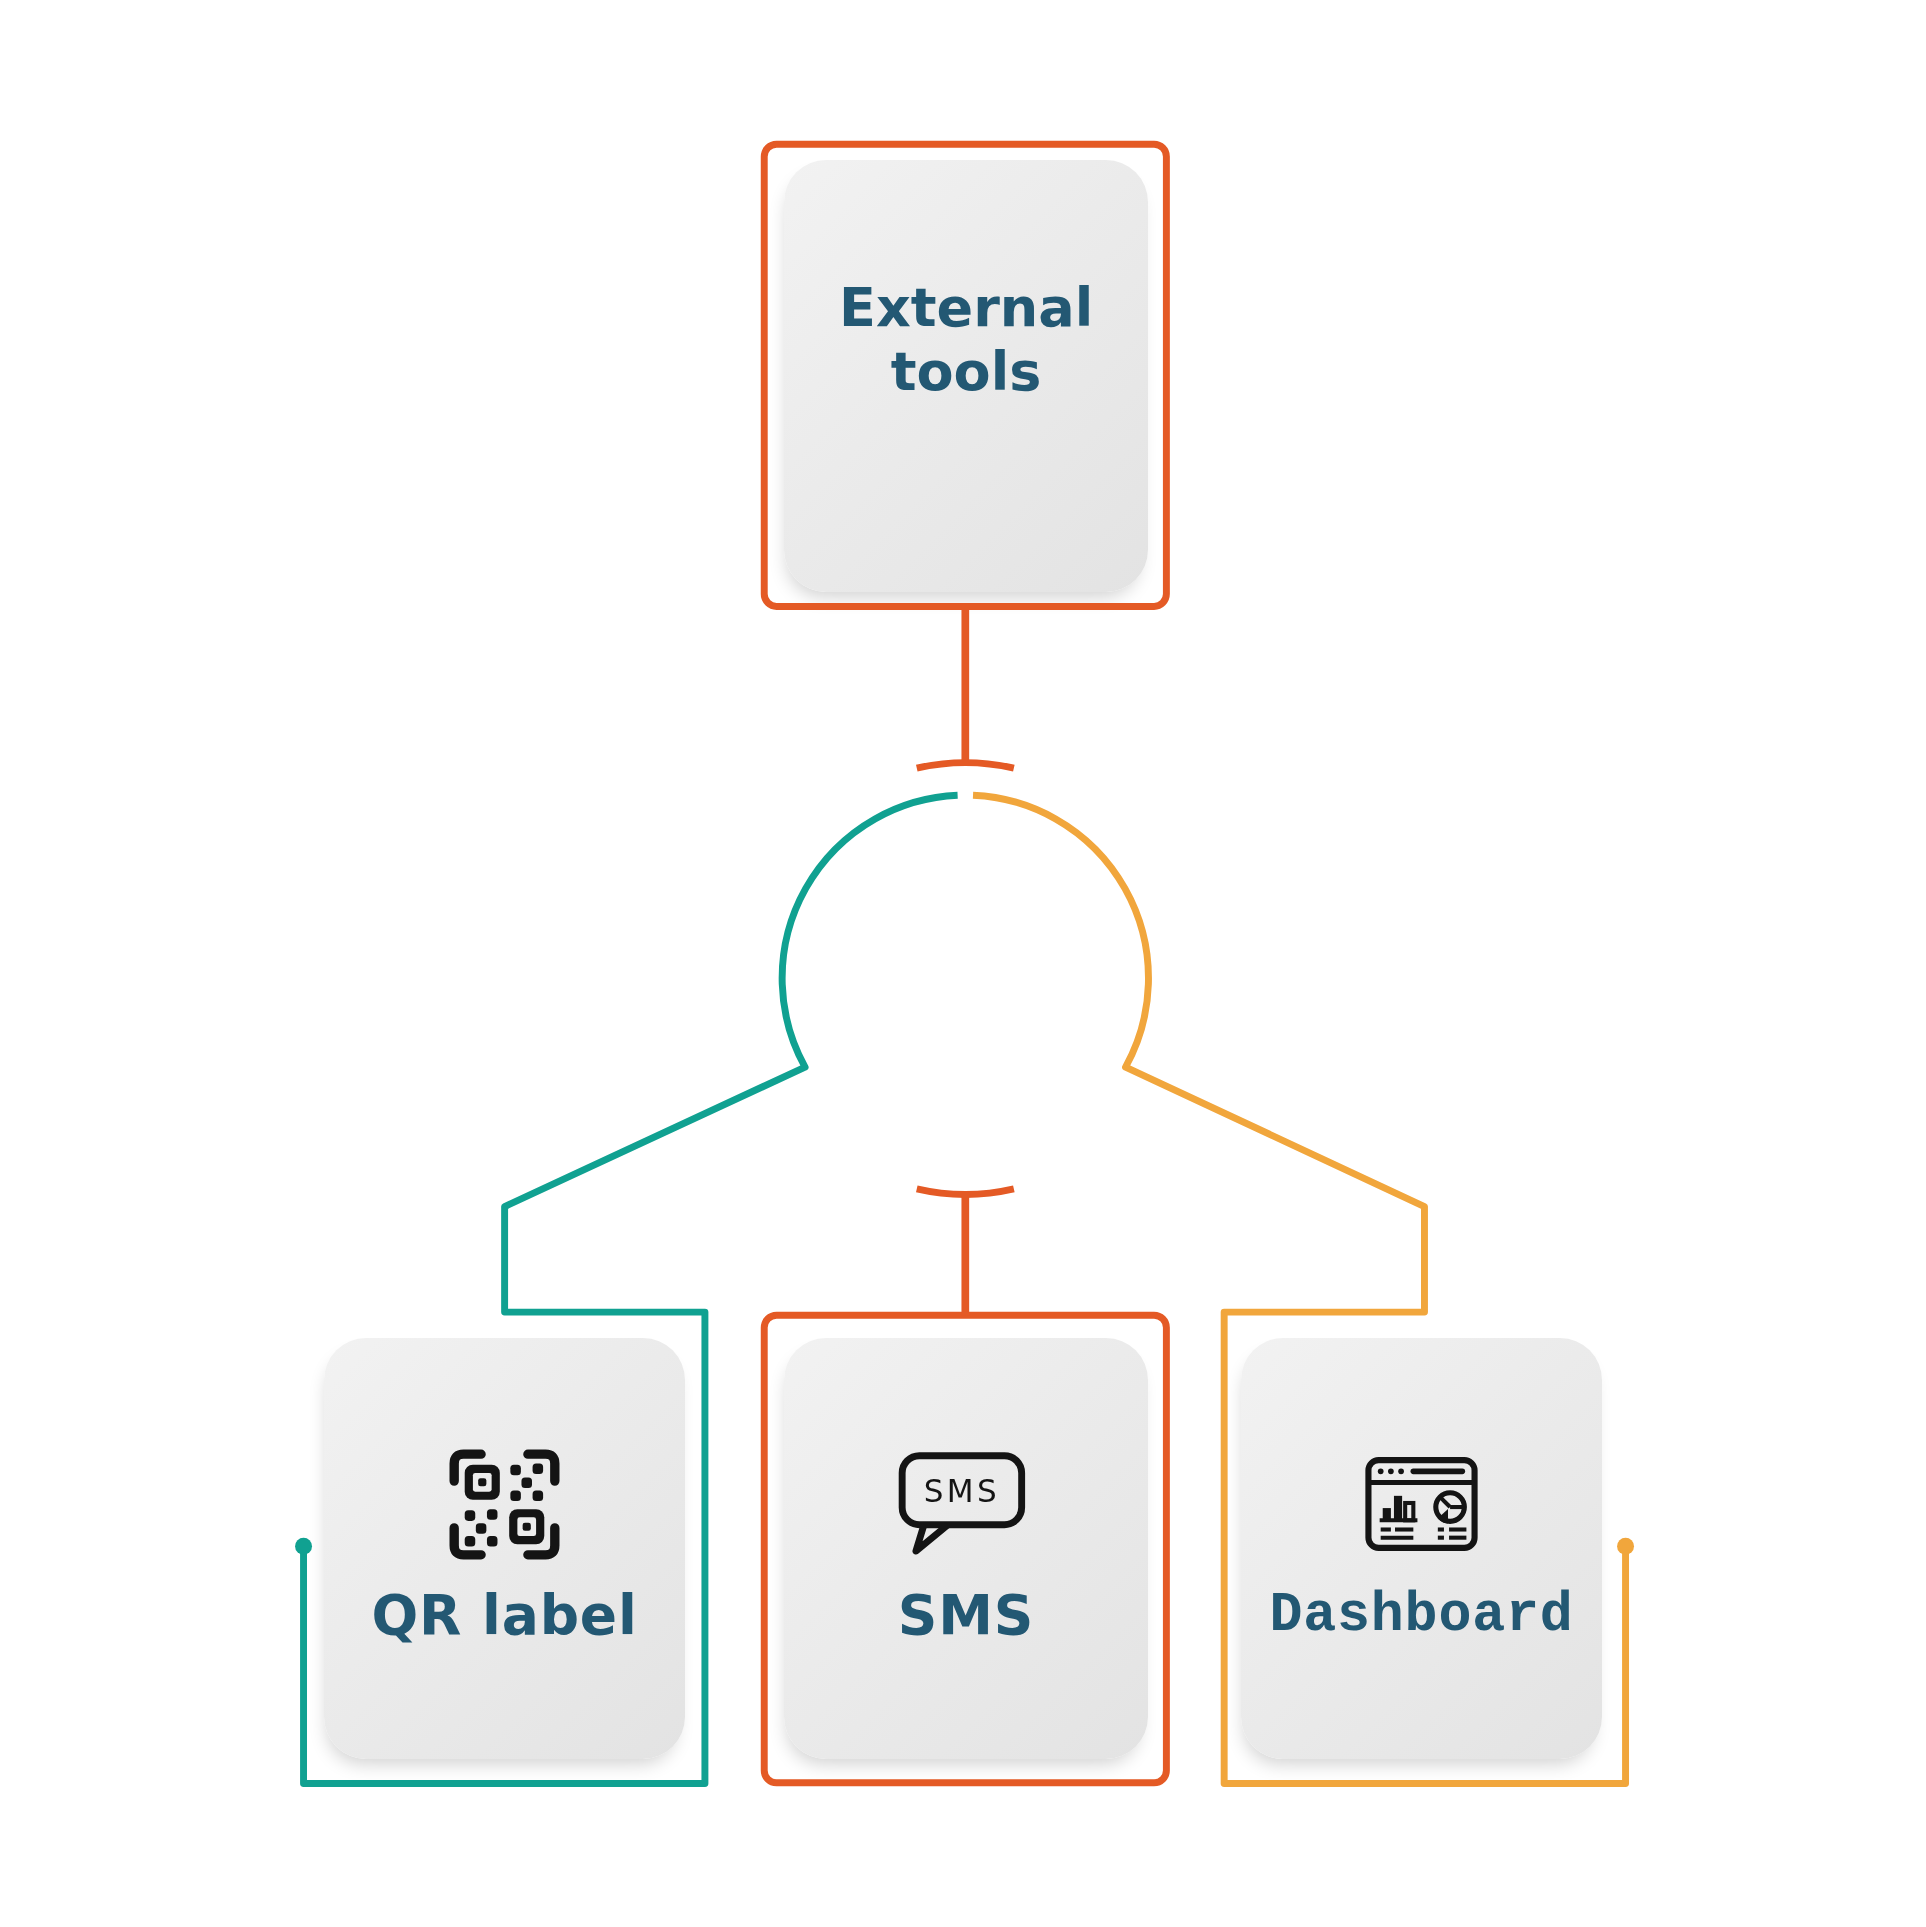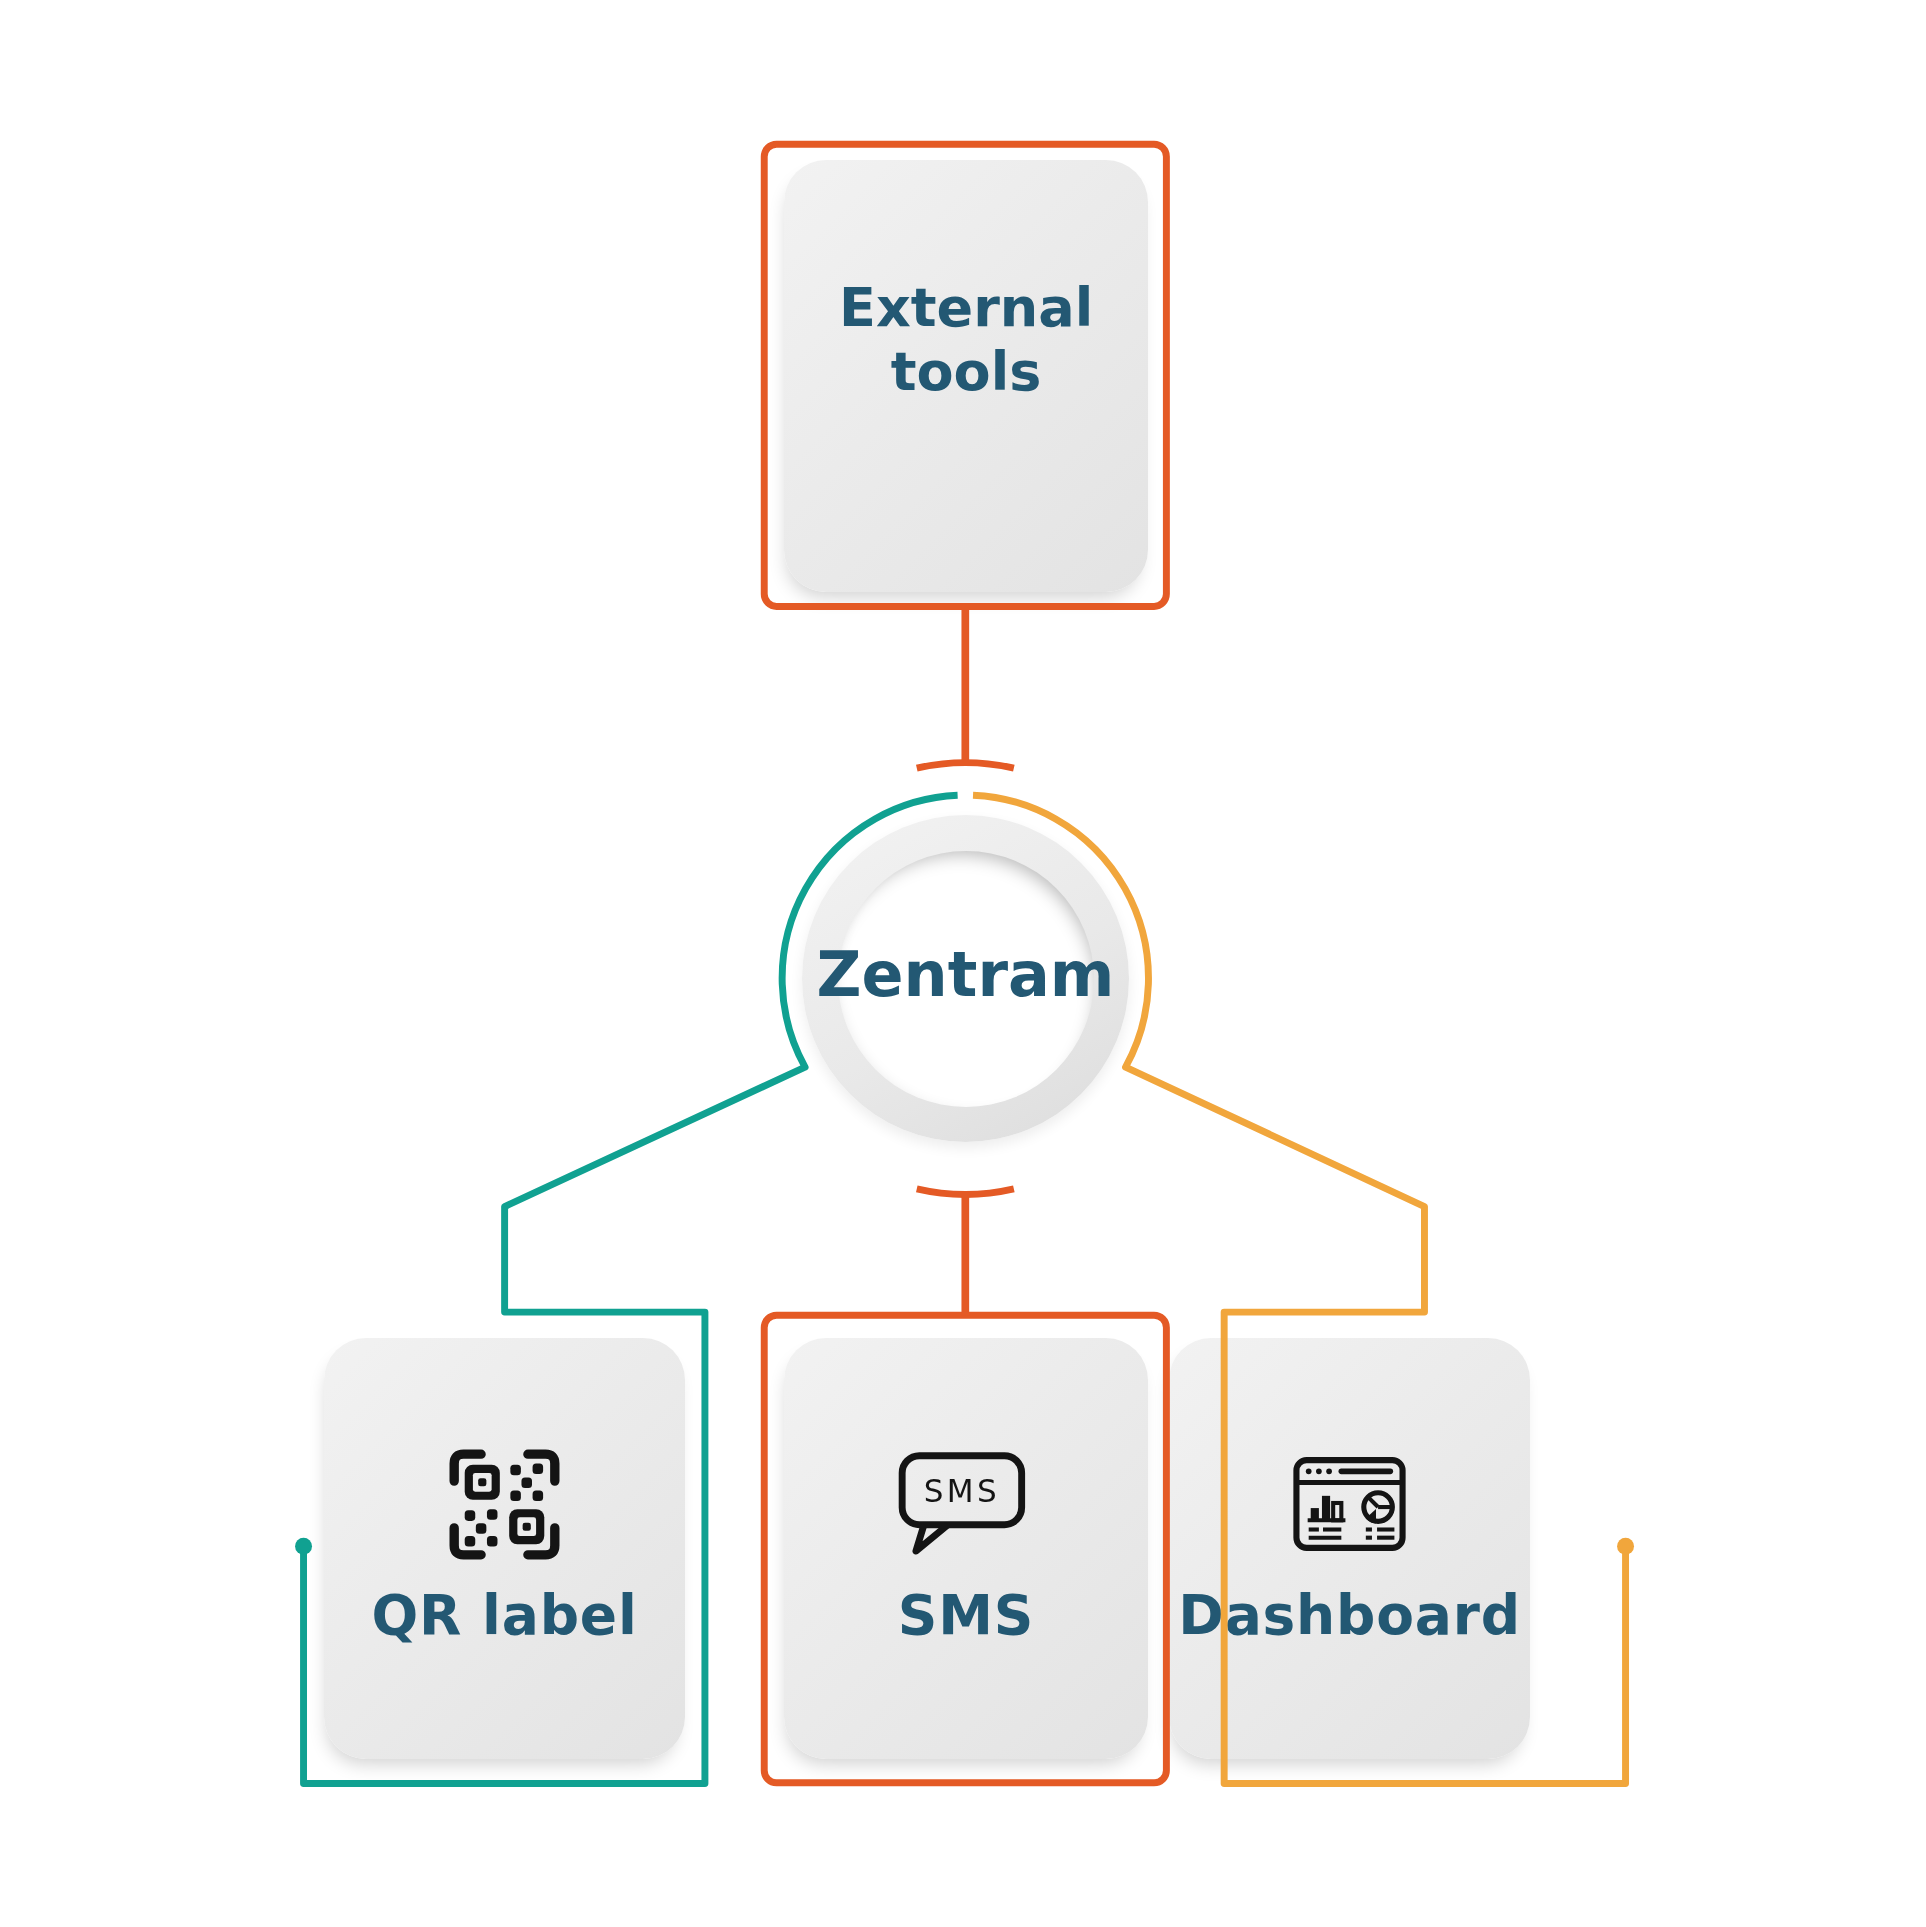--- a/index.html
+++ b/index.html
@@ -96,21 +96,21 @@
     <div class="icon-wrap">
       <svg width="143" height="108" viewBox="0 0 124 94">
         <rect class="ic" x="6" y="5" width="104" height="60" rx="15" stroke-width="6"></rect>
         <path class="ic" stroke-width="6" stroke-linejoin="round" d="M25 65 L18 88 L46 65"></path>
         <text x="58" y="45" text-anchor="middle" font-size="27" letter-spacing="3" fill="#141414" font-family="DejaVu Sans, Liberation Sans, sans-serif">SMS</text>
       </svg>
     </div>
     <div class="card-label bottom-label">SMS</div>
   </div>
 
-  <div class="card" style="left:1169px;top:1338px;width:361px;height:421px;">
+  <div class="card" style="left:1241px;top:1338px;width:361px;height:421px;font-family:Liberation Mono, monospace;">
     <div class="icon-wrap">
       <svg width="123" height="100" viewBox="0 0 120 98">
 
         <rect class="ic" x="8" y="6" width="104" height="86" rx="10" stroke-width="6"></rect>
         <path class="ic" stroke-width="5" d="M8 28 H112"></path>
 
         <circle cx="20" cy="17" r="2.8" fill="#141414"></circle>
         <circle cx="30" cy="17" r="2.8" fill="#141414"></circle>
         <circle cx="40" cy="17" r="2.8" fill="#141414"></circle>
         <path class="ic" stroke-width="5.5" stroke-linecap="round" d="M52 17 H100"></path>
@@ -131,25 +131,20 @@
 
         <path class="ic" stroke-width="4" d="M76 74 H82"></path>
         <path class="ic" stroke-width="4" d="M87 74 H104"></path>
         <path class="ic" stroke-width="4" d="M76 82 H82"></path>
         <path class="ic" stroke-width="4" d="M87 82 H104"></path>
       </svg>
     </div>
     <div class="card-label bottom-label">Dashboard</div>
   </div>
 
-  <div class="ring">
-    <div class="ring-inner">
-      <div class="center-label">Zentram</div>
-    </div>
-  </div>
 
   <svg class="connectors" width="1926" height="1927" viewBox="0 0 2500 2501">
 
     <rect x="992" y="187" width="522" height="600" rx="16" fill="none" stroke="#E45A25" stroke-width="9"></rect>
 
     <rect x="992" y="1707" width="522" height="607" rx="16" fill="none" stroke="#E45A25" stroke-width="9"></rect>
 
     <path d="M1253 789 L1253 989" stroke="#E45A25" stroke-width="10" fill="none"></path>
     <path d="M1190 997 A 280 280 0 0 1 1316 997" stroke="#E45A25" stroke-width="9" fill="none"></path>
     <path d="M1190 1543 A 280 280 0 0 0 1316 1543" stroke="#E45A25" stroke-width="9" fill="none"></path>

